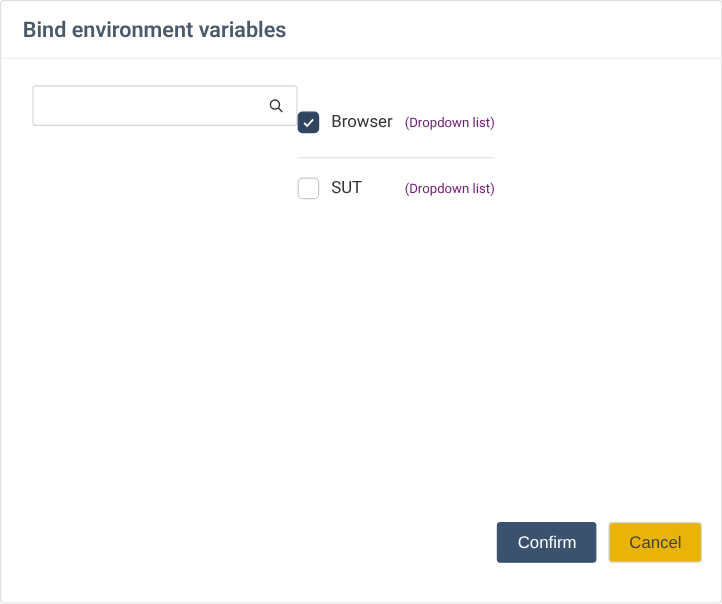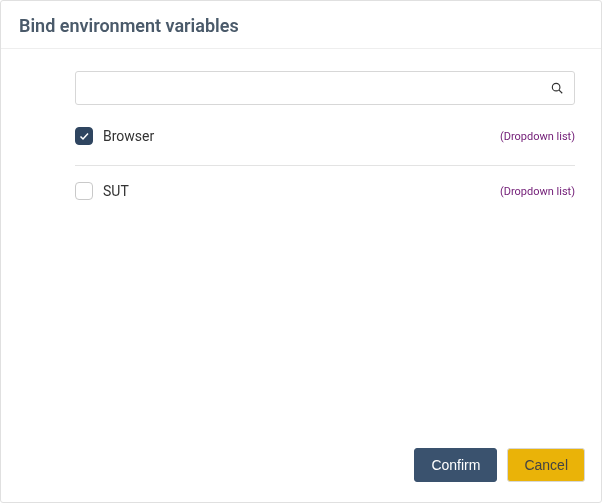--- a/index.html
+++ b/index.html
@@ -22,23 +22,21 @@
   }
   .title {
     font-size: 18px;
     font-weight: 600;
     color: #4a5a6a;
   }
   .content {
     flex: 1;
     padding: 22px 26px 10px 26px;
     display: flex;
-    flex-direction: column;
     overflow: hidden;
-    margin-left: 48px;
   }
   .search-wrap {
     border: 1px solid #d7d7d7;
     border-radius: 3px;
     height: 34px;
     display: flex;
     align-items: center;
     padding: 0 10px;
   }
   .search-input {
@@ -99,21 +97,21 @@
   }
   .row-type {
     margin-left: auto;
     color: #701a75;
     font-size: 11px;
   }
   .footer {
     display: flex;
     justify-content: flex-end;
     gap: 10px;
-    padding: 12px 16px 20px 16px;
+    padding: 12px 16px 33px 16px;
   }
   .btn {
     height: 34px;
     padding: 0 16px;
     border-radius: 3px;
     font-size: 14px;
     cursor: pointer;
     border: 1px solid transparent;
     display: flex;
     align-items: center;

